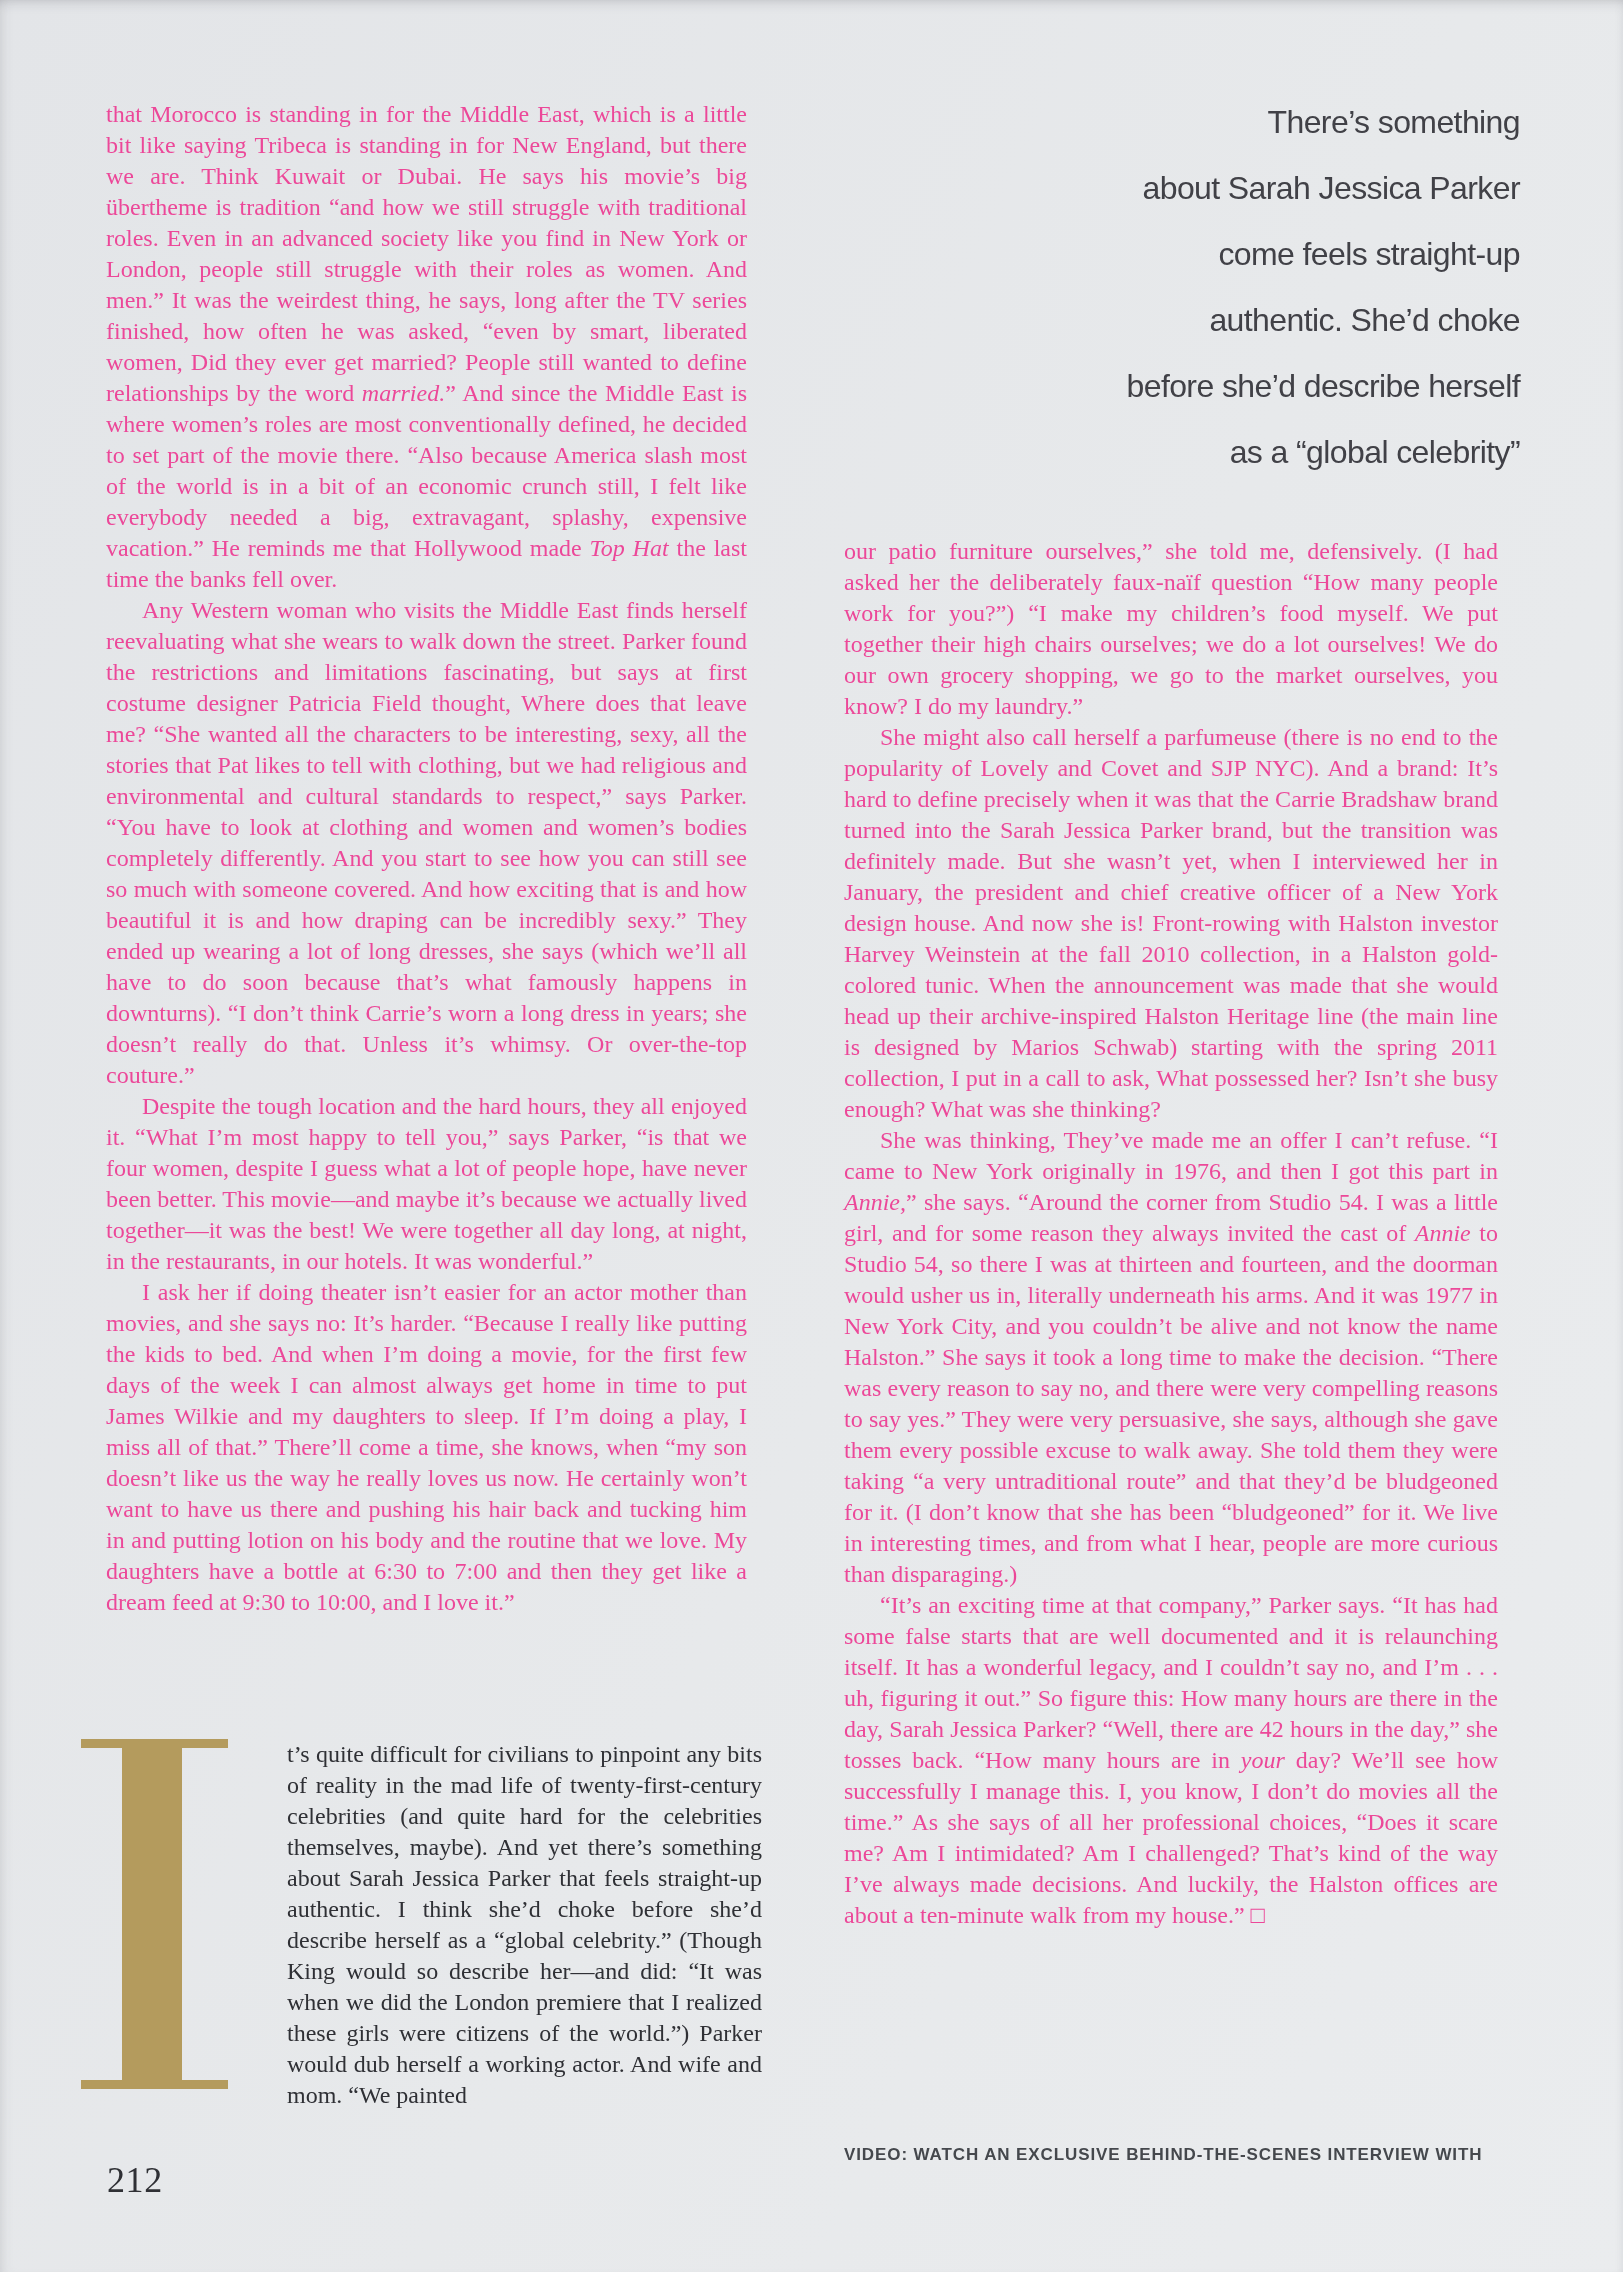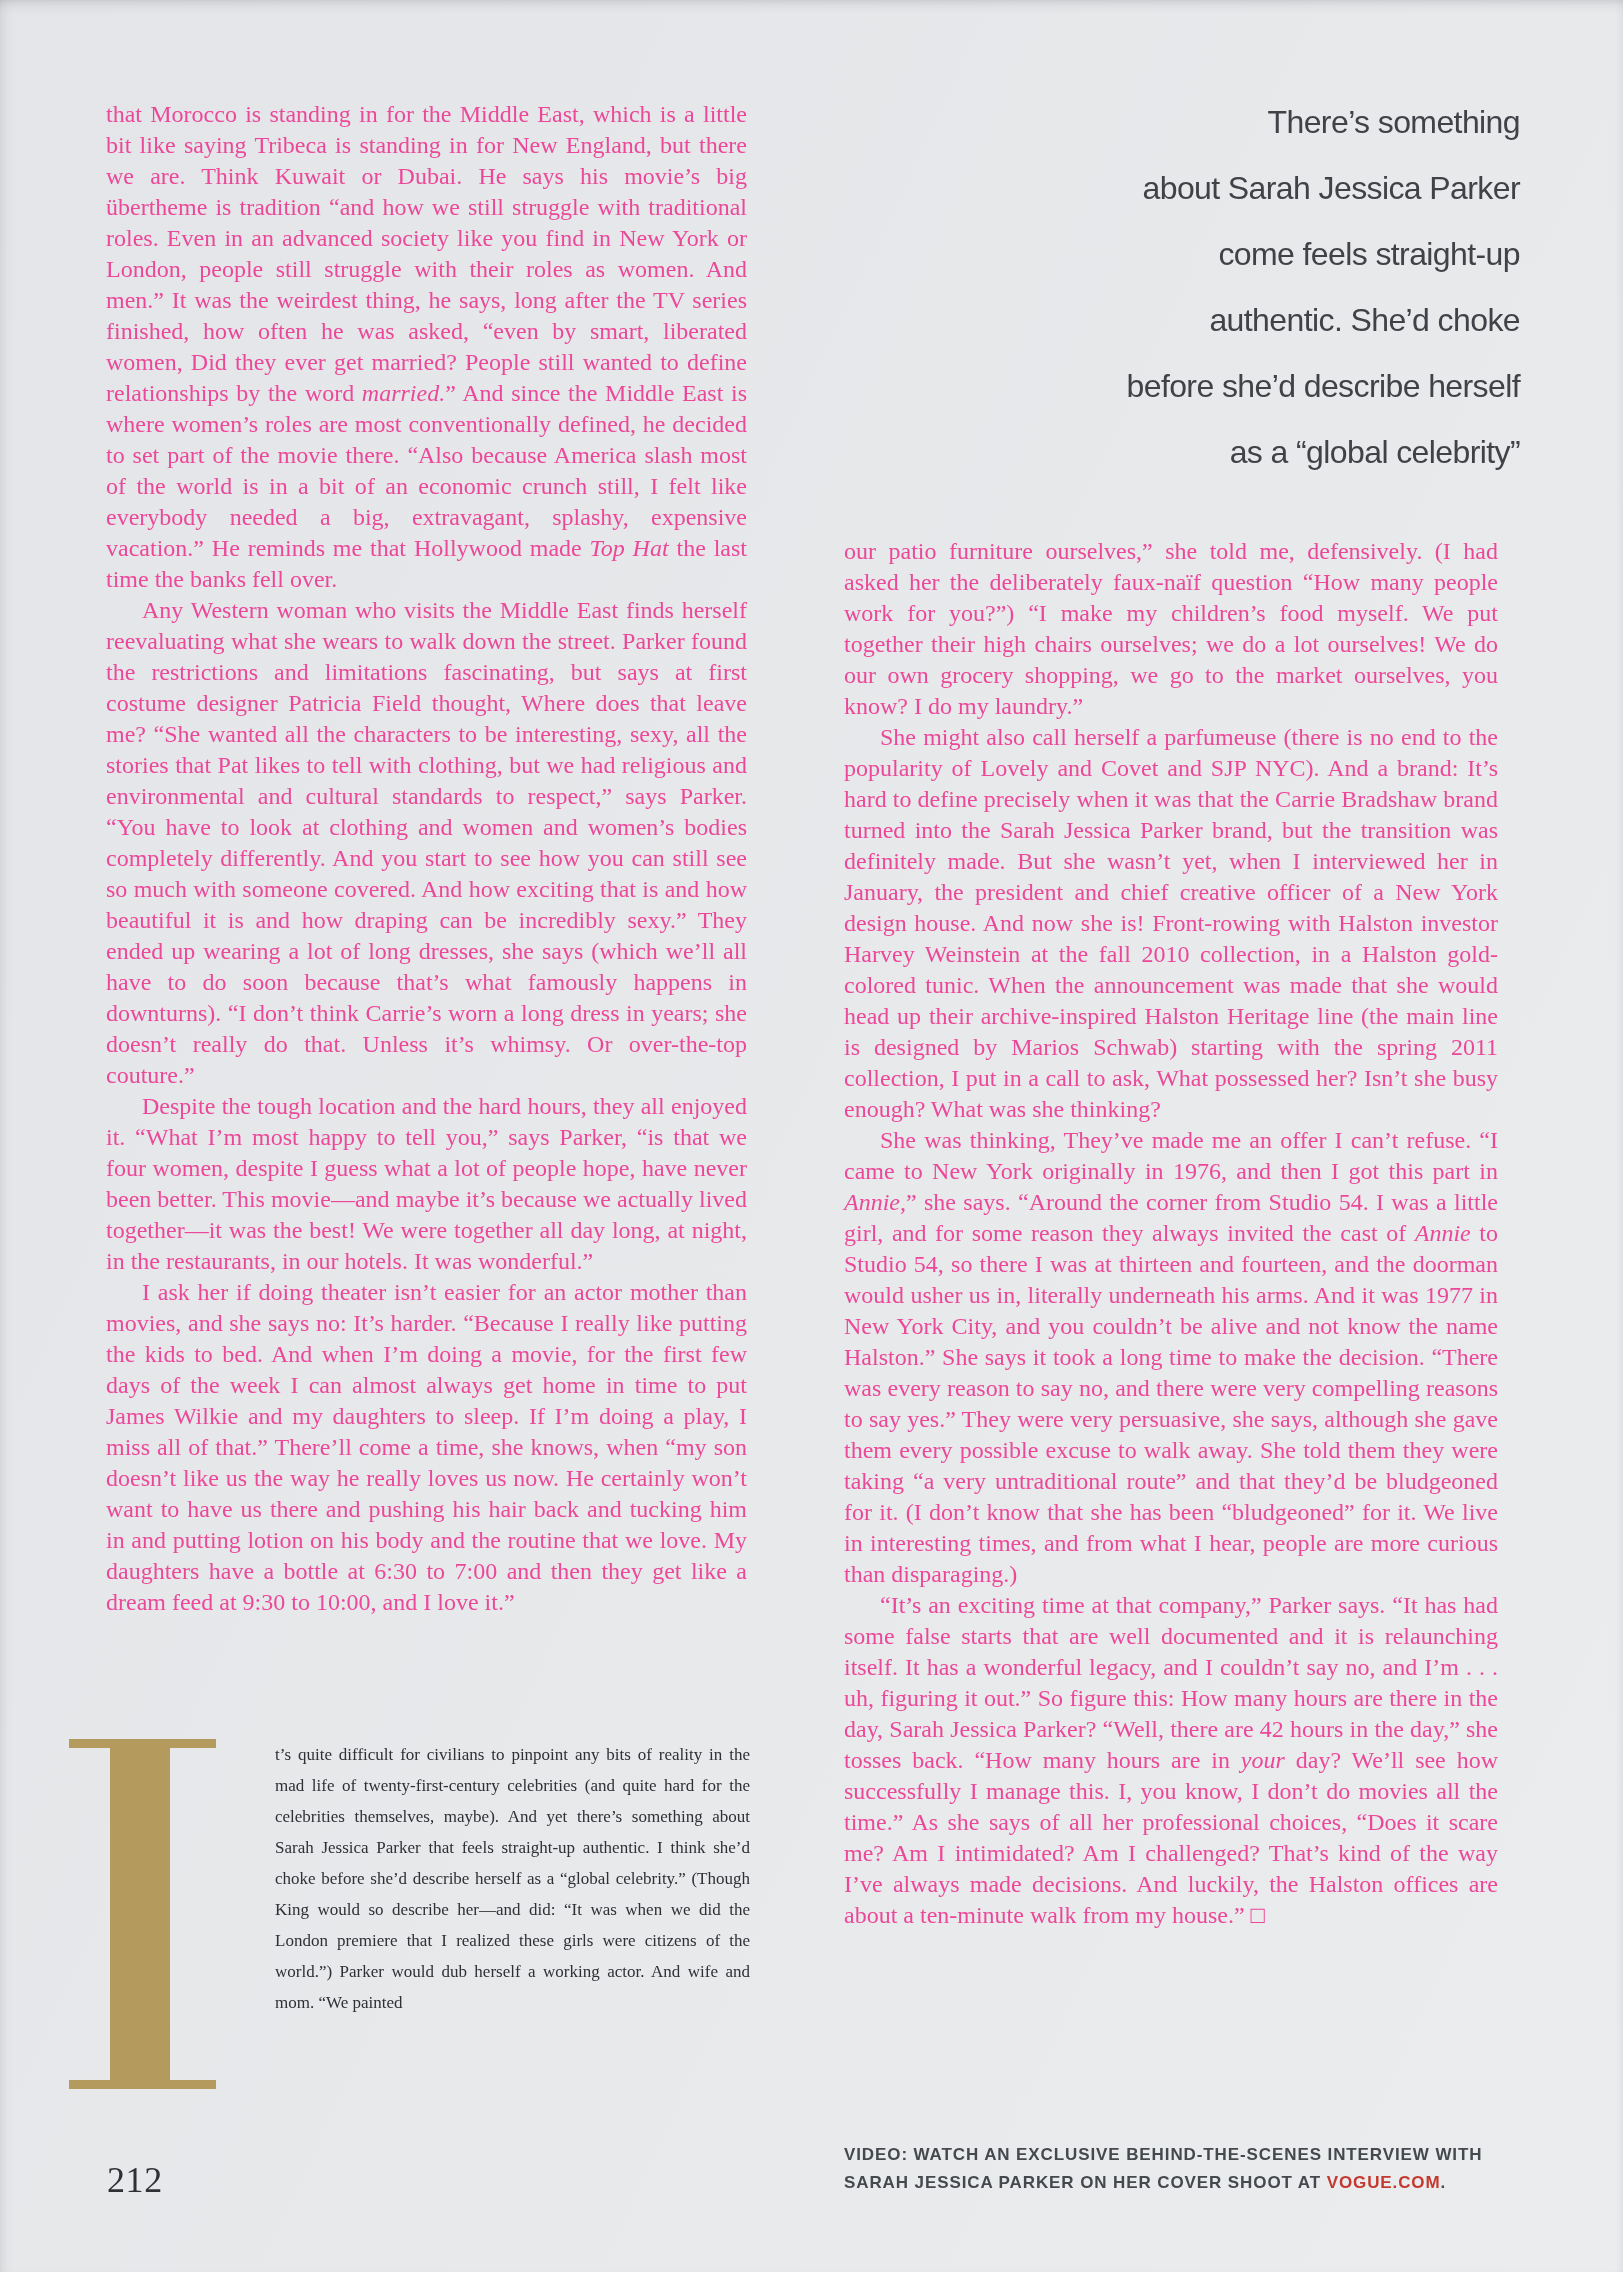--- a/index.html
+++ b/index.html
@@ -28,22 +28,22 @@
   #pull-quote{
     position:absolute;left:830px;top:89px;width:690px;
     text-align:right;
     font-family:"Liberation Sans", sans-serif;
     font-weight:200;
     font-size:32px;line-height:66px;
     letter-spacing:-0.6px;
     color:#414147;
   }
   #drop-para{
-    position:absolute;left:68px;top:1739px;width:682px;
-    color:#2f3035;font-size:17px;line-height:31px;text-align:justify;
+    position:absolute;left:80px;top:1739px;width:682px;
+    color:#2f3035;font-size:24px;line-height:31px;text-align:justify;
     hyphens:auto;-webkit-hyphens:auto;
   }
   .dropcap{
     float:left;width:207px;height:350px;position:relative;
   }
   .dropcap .bar-top,.dropcap .bar-bottom{
     position:absolute;left:1.2px;width:147px;height:9.4px;background:#b49b5d;
   }
   .dropcap .bar-top{top:0;}
   .dropcap .bar-bottom{bottom:0;}
@@ -97,15 +97,14 @@
     <div class="bar-top"></div>
     <div class="stem"></div>
     <div class="bar-bottom"></div>
   </div><span><span>t’s quite difficult for civilians to pinpoint any bits of reality in the mad life of twenty-first-century celebrities (and quite hard for the celebrities themselves, maybe). And yet there’s something about Sarah Jessica Parker that feels straight-up authentic. I think she’d choke before she’d describe herself as a “global celebrity.” (Though King would so describe her—and did: “It was when we did the London premiere that I realized these girls were citizens of the world.”) Parker would dub herself a working actor. And wife and mom. “We painted</span></span>
 </div>
 
 <div id="page-number">212</div>
 
 <div id="footer-note">
   <div>VIDEO: WATCH AN EXCLUSIVE BEHIND-THE-SCENES INTERVIEW WITH</div>
-  <div><span>SARAH JESSICA PARKER ON HER COVER SHOOT AT </span><span class="red">VOGUE.COM</span><span>.</span></div>
 </div>
 
 
 </body></html>

